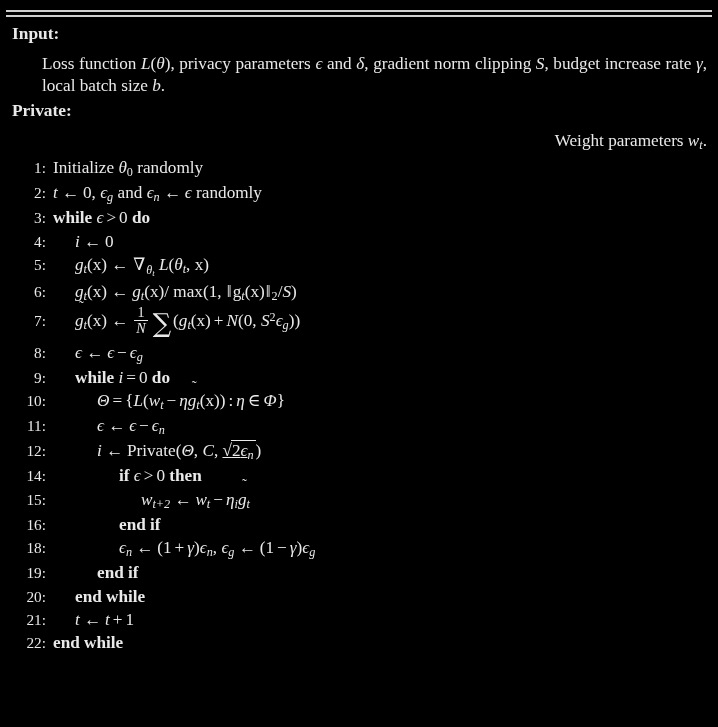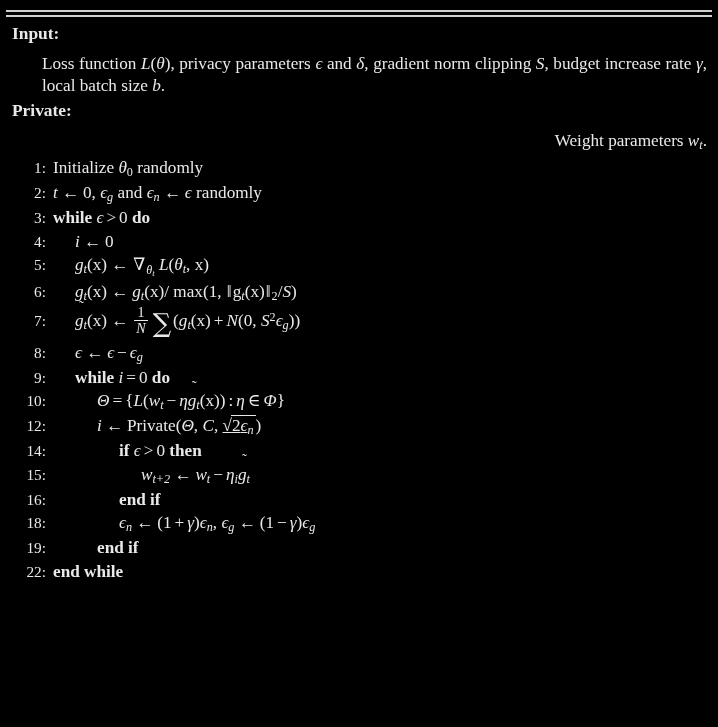--- a/index.html
+++ b/index.html
@@ -216,20 +216,24 @@
       <div class="line">
         <span class="lnum">9:</span>
         <span class="ltext ind1"><span class="kw">while</span> <span class="mi">i</span><span class="op">=</span><span class="mn">0</span> <span class="kw">do</span></span>
       </div>
 
       <div class="line">
         <span class="lnum">10:</span>
         <span class="ltext ind2"><span class="mi">Θ</span><span class="op">=</span>{<span class="mi">L</span>(<span class="mi">w<sub>t</sub></span><span class="op">−</span><span class="mi">η</span><span class="tilde-wrap"><span class="tl">˜</span><span class="mi">g<sub>t</sub></span></span>(<span class="mn">x</span>))<span class="op">:</span><span class="mi">η</span><span class="op">∈</span><span class="mi">Φ</span>}</span>
       </div>
 
+      <div class="line">
+        <span class="lnum">11:</span>
+        <span class="ltext ind2"><span class="mi">ϵ</span><span class="arrow">←</span><span class="mi">ϵ</span><span class="op">−</span><span class="mi">ϵ<sub>n</sub></span></span>
+      </div>
 
       <div class="line">
         <span class="lnum">12:</span>
         <span class="ltext ind2"><span class="mi">i</span><span class="arrow">←</span><span class="fnname">Private</span>(<span class="mi">Θ</span>, <span class="mi">C</span>, <span class="sqrt">√<span class="radicand"><span class="mn">2</span><span class="mi">ϵ<sub>n</sub></span></span></span>)</span>
       </div>
 
 
       <div class="line">
         <span class="lnum">14:</span>
         <span class="ltext ind3"><span class="kw">if</span> <span class="mi">ϵ</span><span class="op">&gt;</span><span class="mn">0</span> <span class="kw">then</span></span>
@@ -249,21 +253,29 @@
       <div class="line">
         <span class="lnum">18:</span>
         <span class="ltext ind3"><span class="mi">ϵ<sub>n</sub></span><span class="arrow">←</span>(<span class="mn">1</span><span class="op">+</span><span class="mi">γ</span>)<span class="mi">ϵ<sub>n</sub></span>, <span class="mi">ϵ<sub>g</sub></span><span class="arrow">←</span>(<span class="mn">1</span><span class="op">−</span><span class="mi">γ</span>)<span class="mi">ϵ<sub>g</sub></span></span>
       </div>
 
       <div class="line">
         <span class="lnum">19:</span>
         <span class="ltext ind2 kw">end if</span>
       </div>
 
-
+      <div class="line">
+        <span class="lnum">20:</span>
+        <span class="ltext ind1 kw">end while</span>
+      </div>
+
+      <div class="line">
+        <span class="lnum">21:</span>
+        <span class="ltext ind1"><span class="mi">t</span><span class="arrow">←</span><span class="mi">t</span><span class="op">+</span><span class="mn">1</span></span>
+      </div>
 
       <div class="line">
         <span class="lnum">22:</span>
         <span class="ltext ind0 kw">end while</span>
       </div>
 
     </div>
   </div>
 
 </div>

